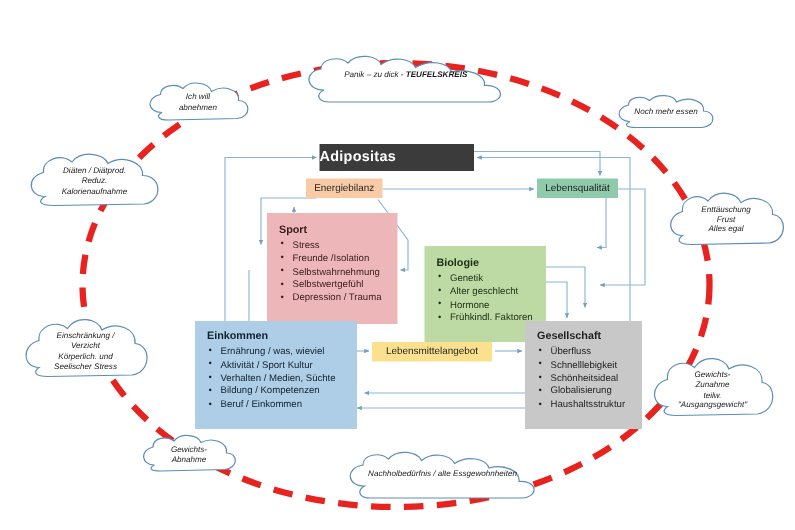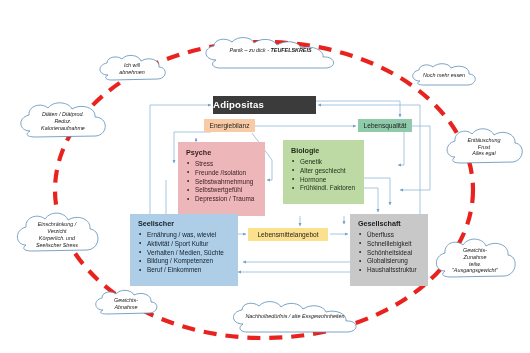--- a/index.html
+++ b/index.html
@@ -86,21 +86,21 @@
 
   #box-psyche {
     left: 178px; top: 142px; width: 87px; height: 74px;
     background: #edb7b9;
     padding: 7px 0 0 8px;
   }
   #box-psyche .box-title { color: #3a1b1c; }
   #box-psyche .bullets li { color: #3a1b1c; }
 
   #box-biologie {
-    left: 283px; top: 140px; width: 81px; height: 64px;
+    left: 283px; top: 164px; width: 81px; height: 64px;
     background: #bddaa4;
     padding: 7px 0 0 8px;
   }
   #box-biologie .box-title { color: #1d2c14; }
   #box-biologie .bullets li { color: #1d2c14; }
 
   #box-lebensstil {
     left: 130px; top: 214px; width: 108px; height: 72px;
     background: #aecde6;
     padding: 6px 0 0 8px;
@@ -203,42 +203,42 @@
 
   <div class="box" id="box-lebensqualitaet">
     <span class="box-title">Lebensqualität</span>
   </div>
 
   <div class="box" id="box-lebensmittel">
     <span class="box-title">Lebensmittelangebot</span>
   </div>
 
   <div class="box" id="box-psyche">
-    <div class="box-title">Psyche</div>
+    <div class="box-title">Sport</div>
     <ul class="bullets">
       <li>Stress</li>
       <li>Freunde /Isolation</li>
       <li>Selbstwahrnehmung</li>
       <li>Selbstwertgefühl</li>
       <li>Depression / Trauma</li>
     </ul>
   </div>
 
   <div class="box" id="box-biologie">
     <div class="box-title">Biologie</div>
     <ul class="bullets">
       <li>Genetik</li>
       <li>Alter geschlecht</li>
       <li>Hormone</li>
       <li>Frühkindl. Faktoren</li>
     </ul>
   </div>
 
   <div class="box" id="box-lebensstil">
-    <div class="box-title">Seelischer</div>
+    <div class="box-title">Einkommen</div>
     <ul class="bullets">
       <li>Ernährung / was, wieviel</li>
       <li>Aktivität / Sport Kultur</li>
       <li>Verhalten / Medien, Süchte</li>
       <li>Bildung / Kompetenzen</li>
       <li>Beruf / Einkommen</li>
     </ul>
   </div>
 
   <div class="box" id="box-gesellschaft">

